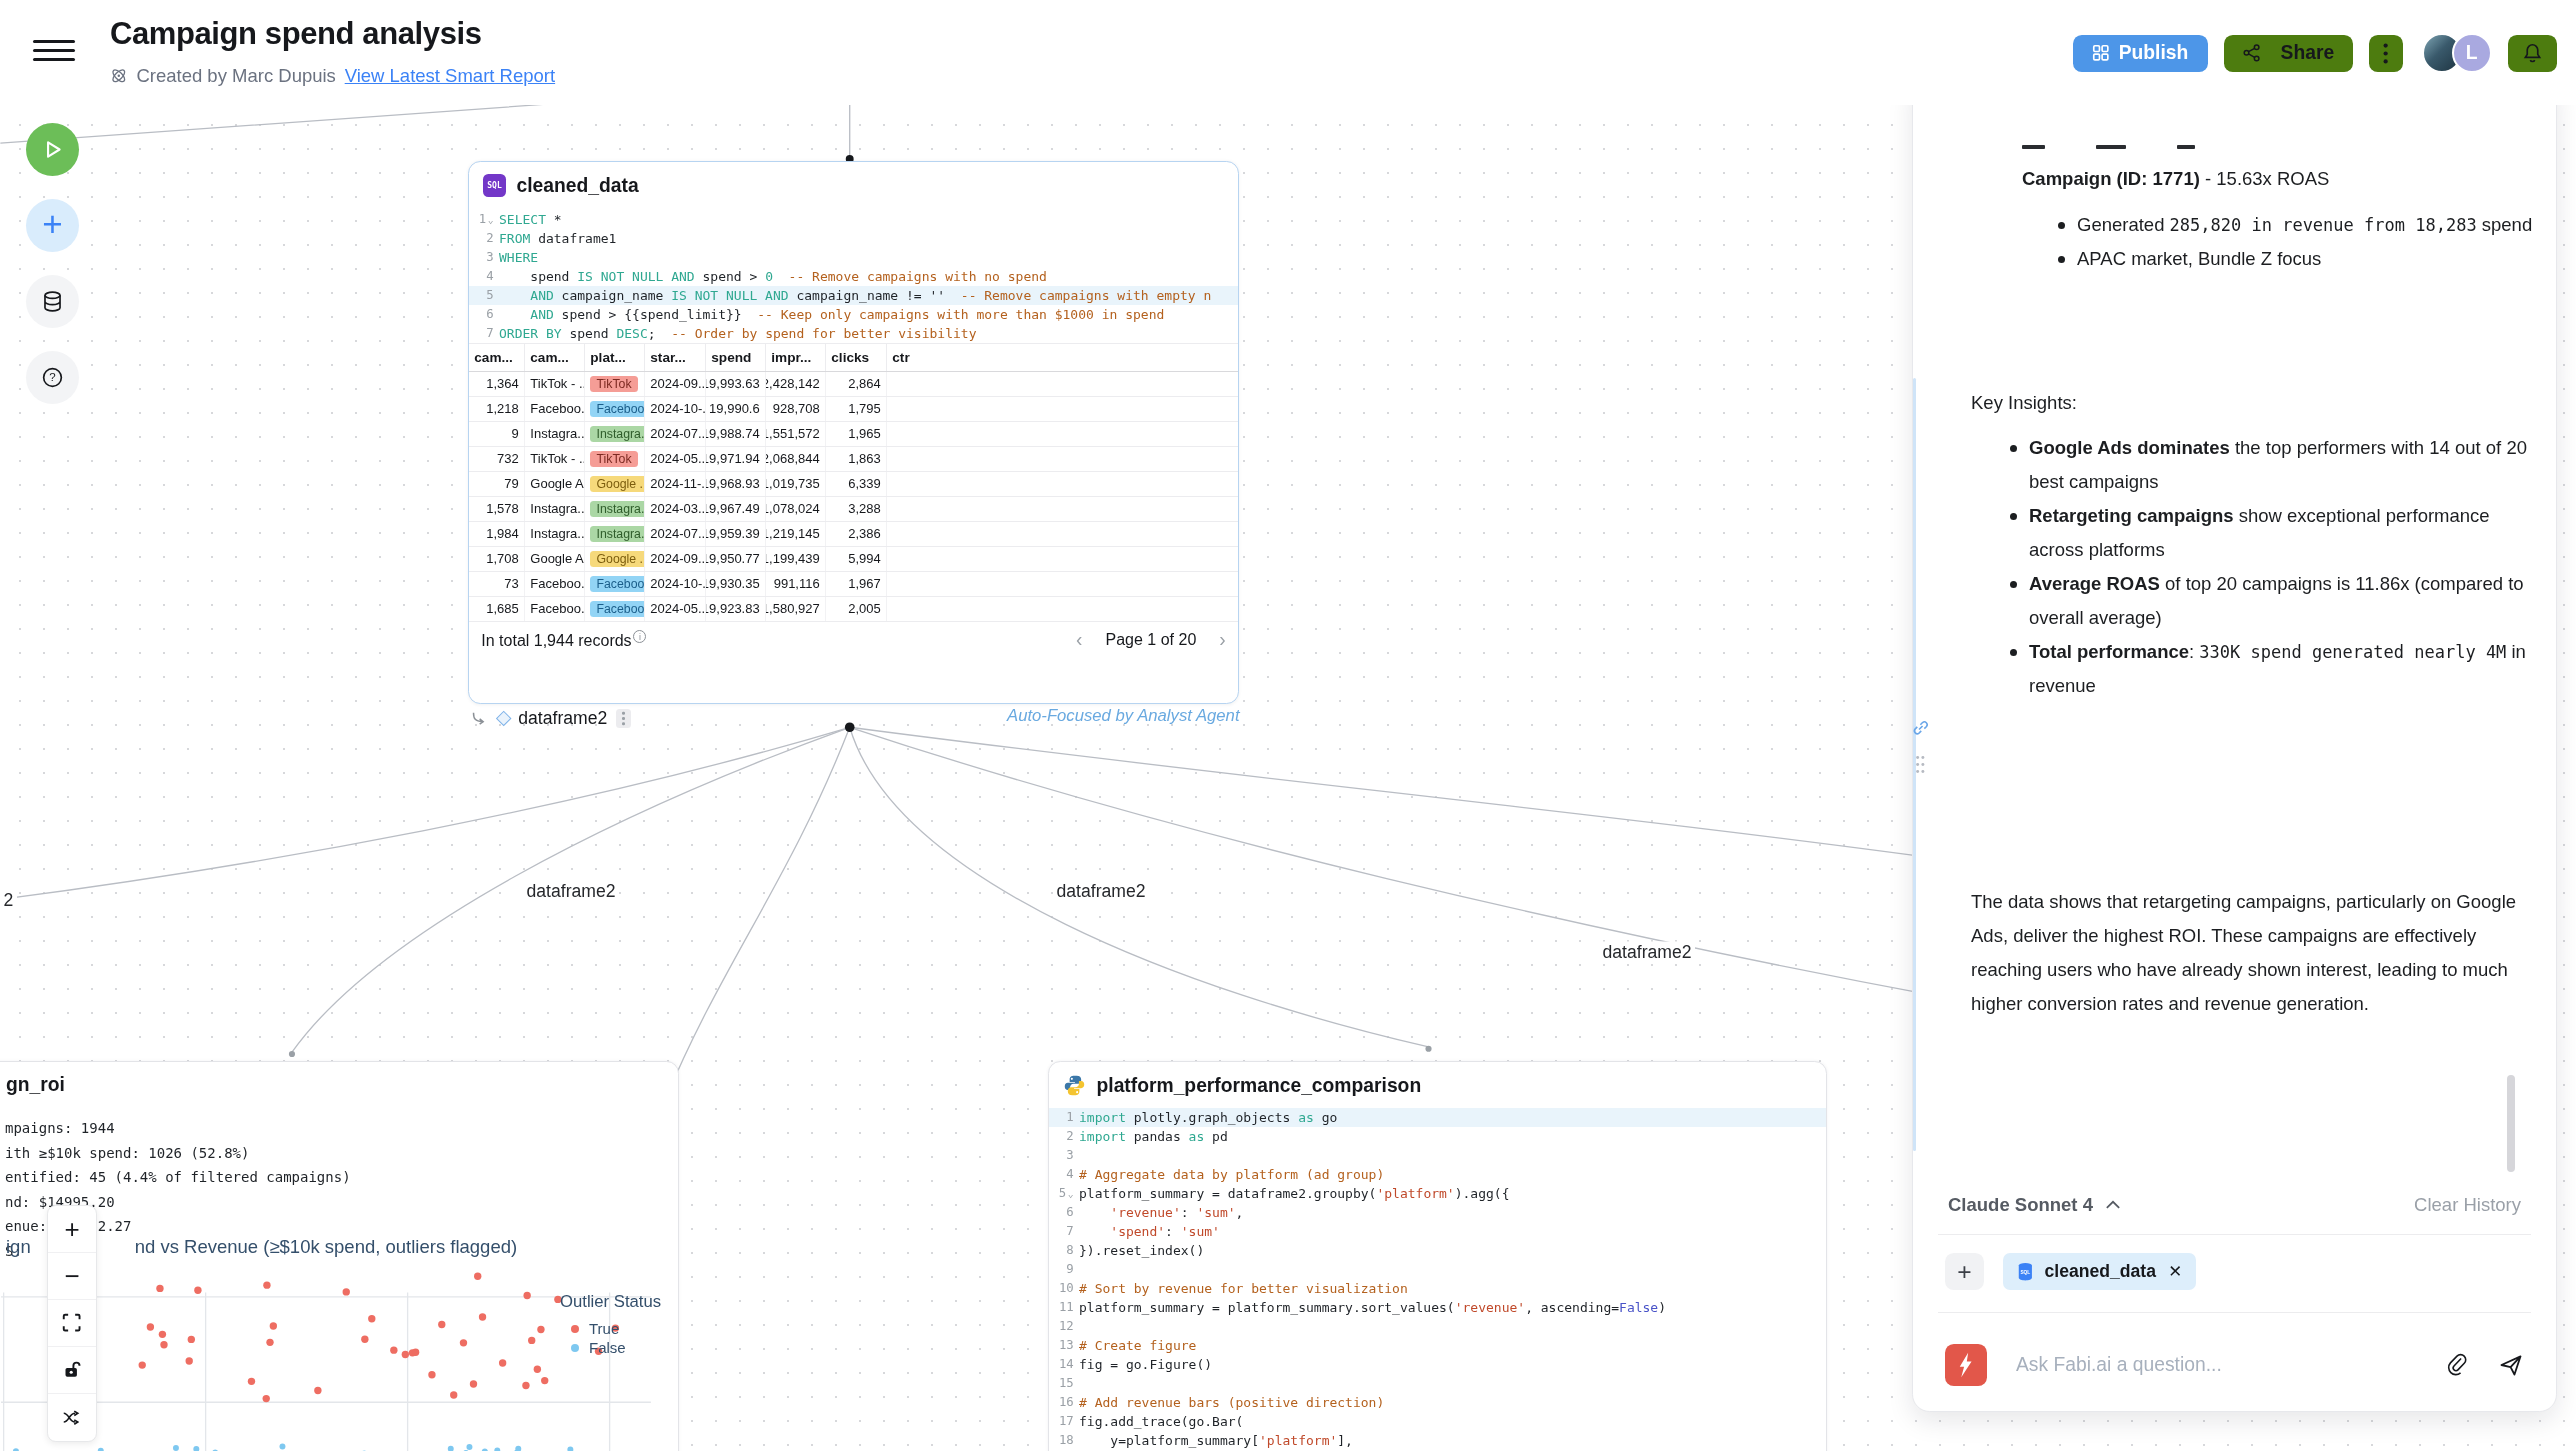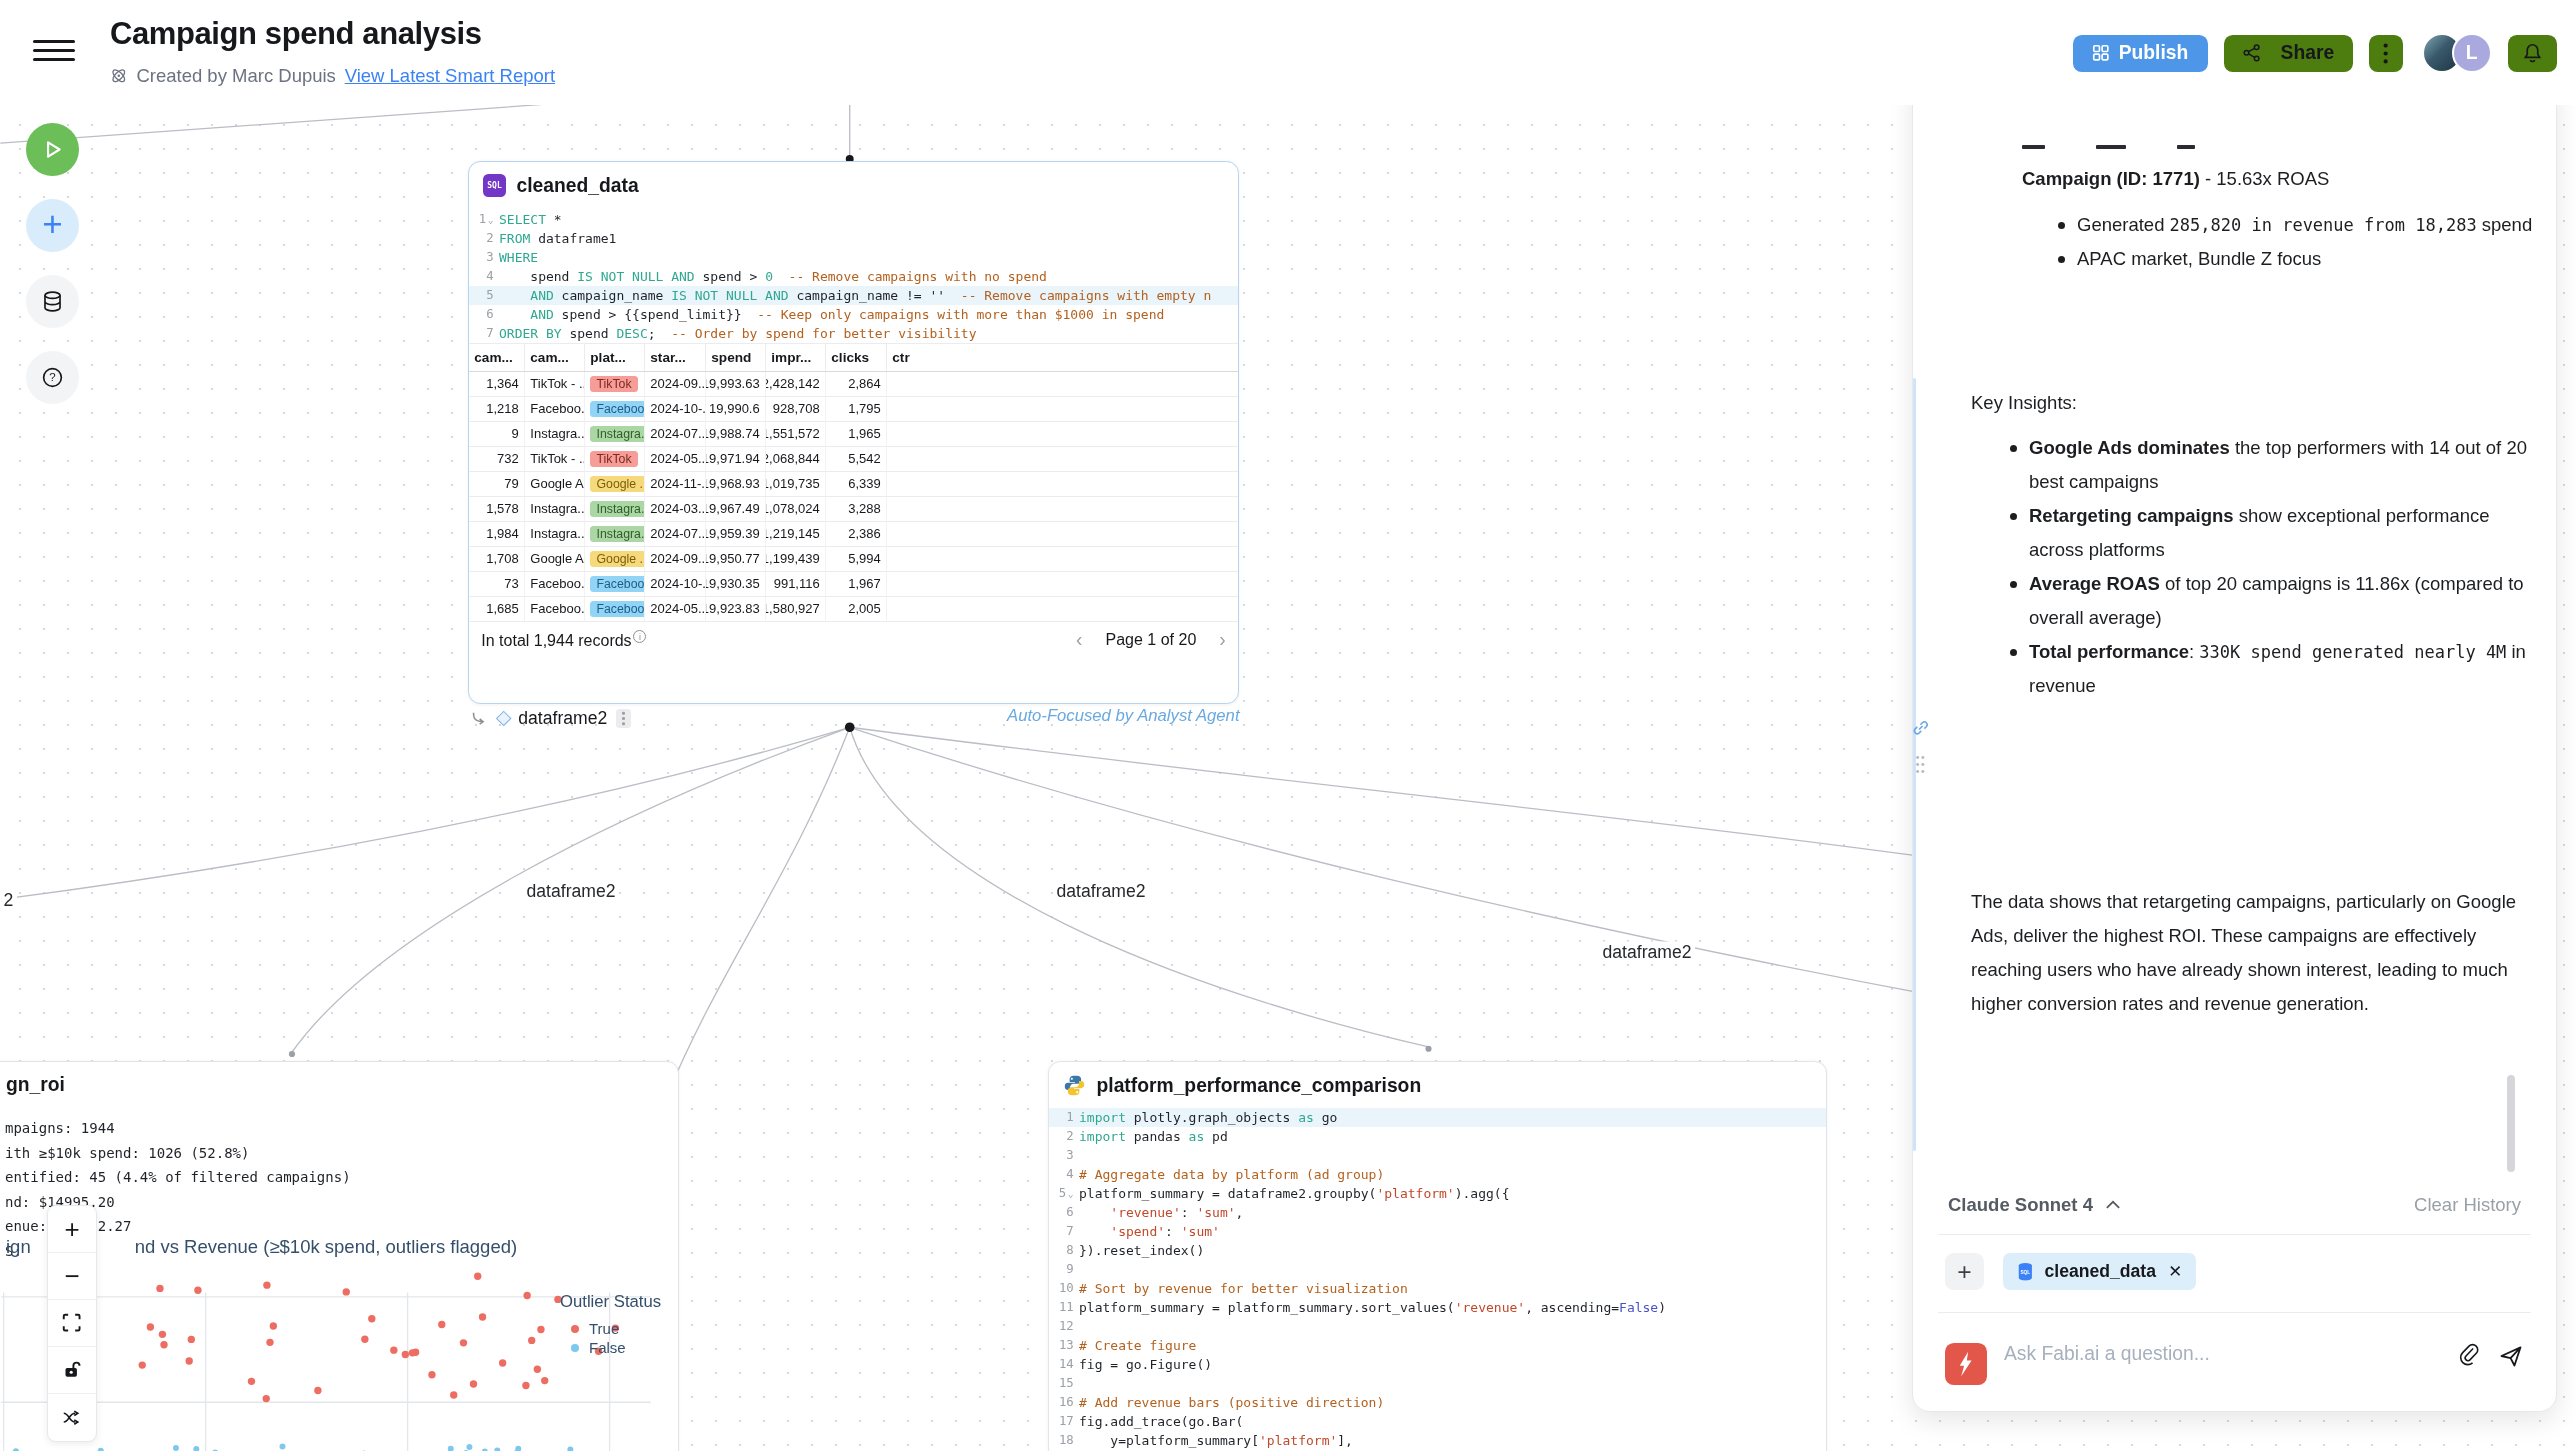--- a/index.html
+++ b/index.html
@@ -129,21 +129,21 @@
     align-items:center; justify-content:space-between; }
   .model-sel { display:flex; align-items:center; gap:12.3px; font-size:18.5px; font-weight:600; color:#565b63; cursor:pointer; }
   .clear-btn { font-size:18.5px; color:#9aa0a8; cursor:pointer; }
   .p-div { position:absolute; left:24.6px; right:24.6px; height:0.9px; background:#ececee; }
   .chips-row { position:absolute; left:32px; top:1175px; display:flex; align-items:center; gap:19.3px; }
   .add-ctx { width:39px; height:37px; background:#f1f2f4; border-radius:8.8px; display:flex; align-items:center;
     justify-content:center; font-size:24.6px; color:#3c4047; cursor:pointer; }
   .ctx-chip { display:flex; align-items:center; gap:10.5px; background:#ddeefb; border-radius:7px; height:37px;
     padding:0 14px; font-size:17.6px; font-weight:700; cursor:pointer; }
   .ctx-chip .x { font-weight:400; font-size:16.7px; margin-left:1.8px; }
-  .ask-row { position:absolute; left:32px; right:32px; top:1265px; height:44px; display:flex; align-items:flex-start; gap:17px; }
+  .ask-row { position:absolute; left:32px; right:32px; top:1265px; height:44px; display:flex; align-items:center; gap:29px; }
   .fabi-logo { width:42px; height:42px; background:#e2574a; border-radius:8.8px; flex:0 0 auto;
     display:flex; align-items:center; justify-content:center; }
   .ask-input { flex:1; border:none; outline:none; font-size:19.3px; color:#1c1e21; font-family:"Liberation Sans",sans-serif; }
   .ask-input::placeholder { color:#a7b0bd; }
   .gutter-icons { position:absolute; z-index:26; }
 </style>
 </head>
 <body>
 
 <div id="app">
@@ -255,21 +255,21 @@
         </div>
         <div class="trow">
           <div class="cell-num">732</div>
           <div>TikTok - ...</div>
           <div>
             <span class="badge" style="background: rgb(245, 157, 150); color: rgb(124, 42, 34);">TikTok</span>
           </div>
           <div>2024-05...</div>
           <div class="cell-num">19,971.94</div>
           <div class="cell-num">2,068,844</div>
-          <div class="cell-num">5,542</div>
+          <div class="cell-num">1,863</div>
           <div></div>
         </div>
         <div class="trow">
           <div class="cell-num">79</div>
           <div>Google A...</div>
           <div>
             <span class="badge" style="background: rgb(246, 217, 123); color: rgb(124, 93, 14);">Google ...</span>
           </div>
           <div>2024-11-...</div>
           <div class="cell-num">19,968.93</div>

